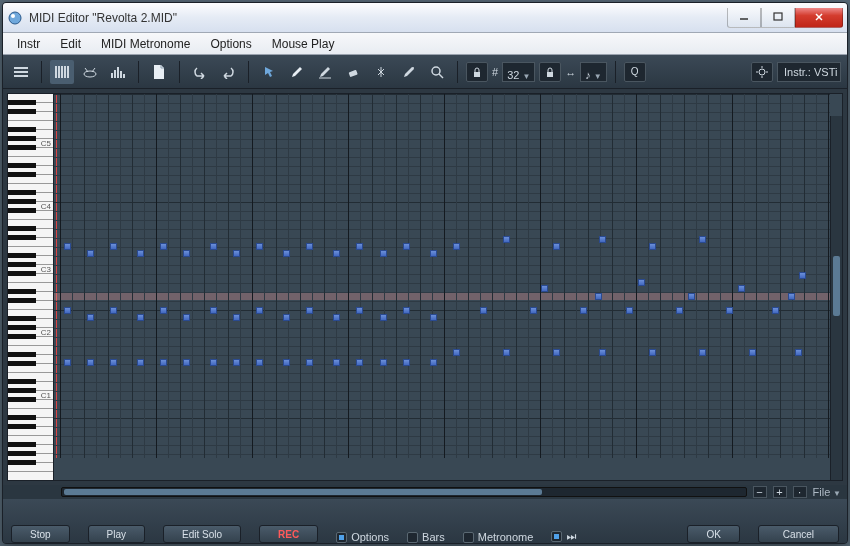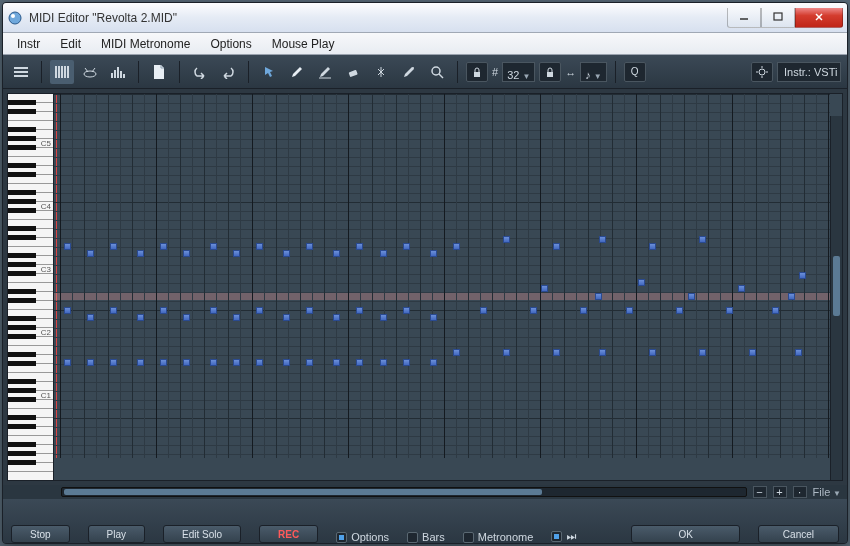--- a/index.html
+++ b/index.html
@@ -539,16 +539,16 @@
       </div>
     <div class="chk">
         <div class="box"></div>
         <span>Metronome</span>
       </div>
     <div class="chk">
         <div class="box on"></div>
         <span>⏭</span>
       </div>
     <div class="spacer"></div>
-    <div class="btn" style="padding:0 46px">OK</div>
+    <div class="btn" style="padding:0 18px">OK</div>
     <div class="btn" style="padding:0 24px">Cancel</div>
   </div>
 </div>
 
 </body></html>

